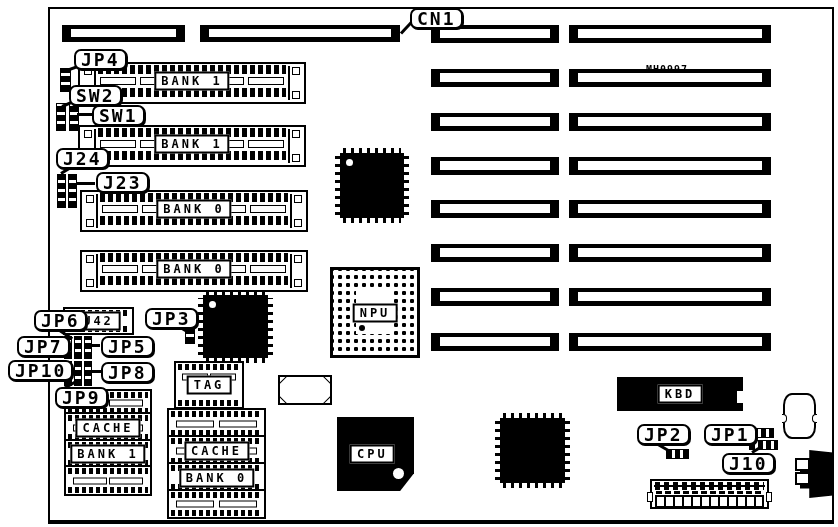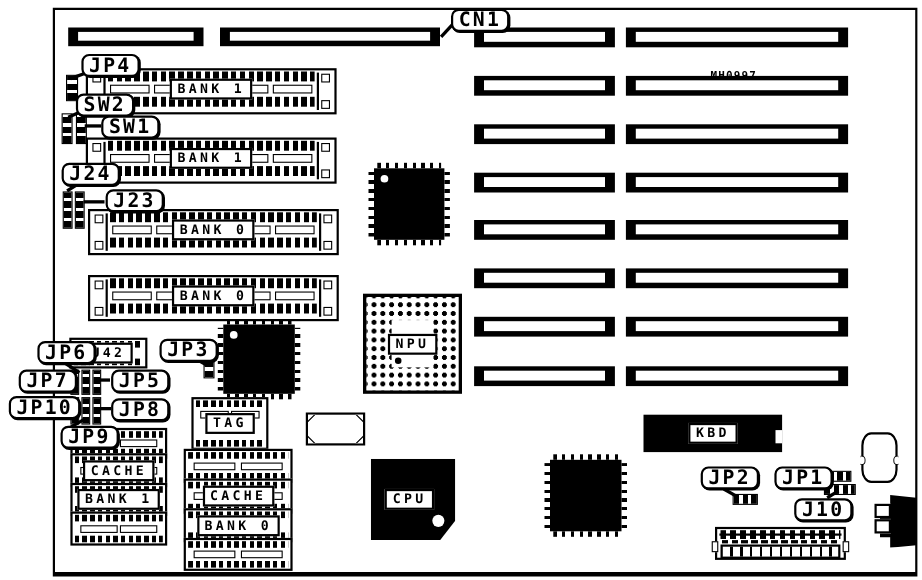--- a/index.html
+++ b/index.html
@@ -278,21 +278,21 @@
     <div class="comp-label" style="left:46%">CPU</div>
   </div>
 
   <div class="qfp" style="left:500px;top:418px;width:65px;height:65px">
     <i class="pins pt"></i>
       <i class="pins pb"></i>
       <i class="pins pl"></i>
       <i class="pins pr"></i>
   </div>
 
-  <div class="blkchip" style="left:585px;top:377px;width:126px;height:34px">
+  <div class="blkchip" style="left:617px;top:377px;width:126px;height:34px">
     <span class="notch" style="right:0;top:14px;width:6px;height:12px"></span>
     <div class="comp-label">KBD</div>
   </div>
 
   <div class="curly" style="left:783px;top:393px;width:29px;height:42px"></div>
 
   <div class="pwr" style="left:650px;top:479px;width:115px;height:26px">
     <div class="pwr-pins"></div>
       <div class="pwr-dash"></div>
       <div class="pwr-sq"></div>

